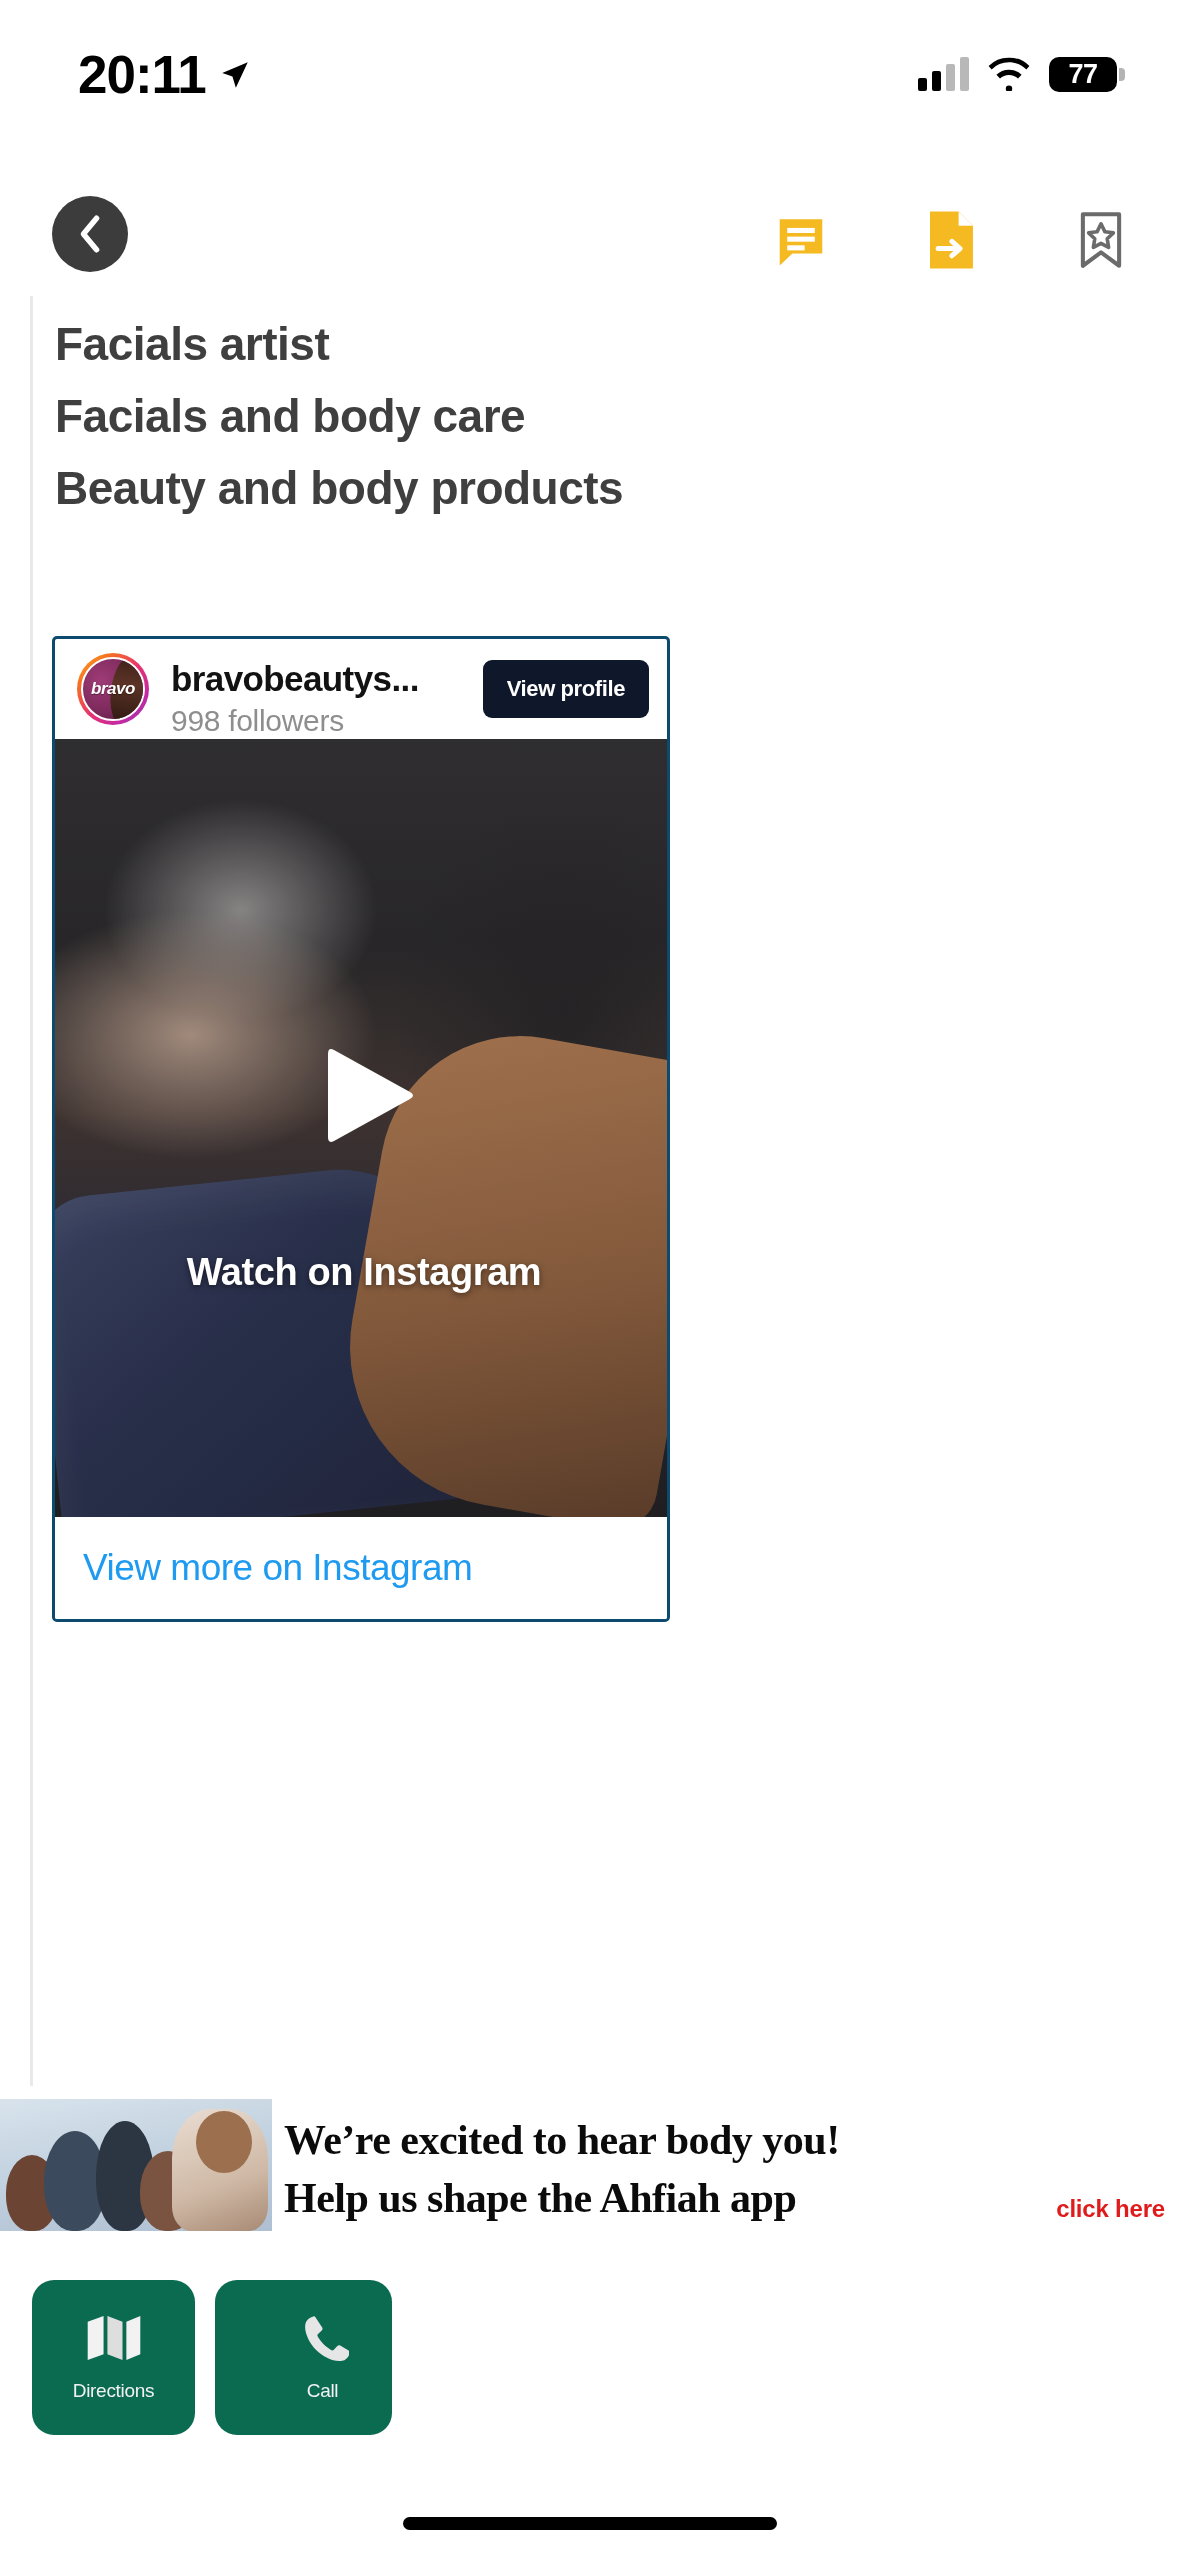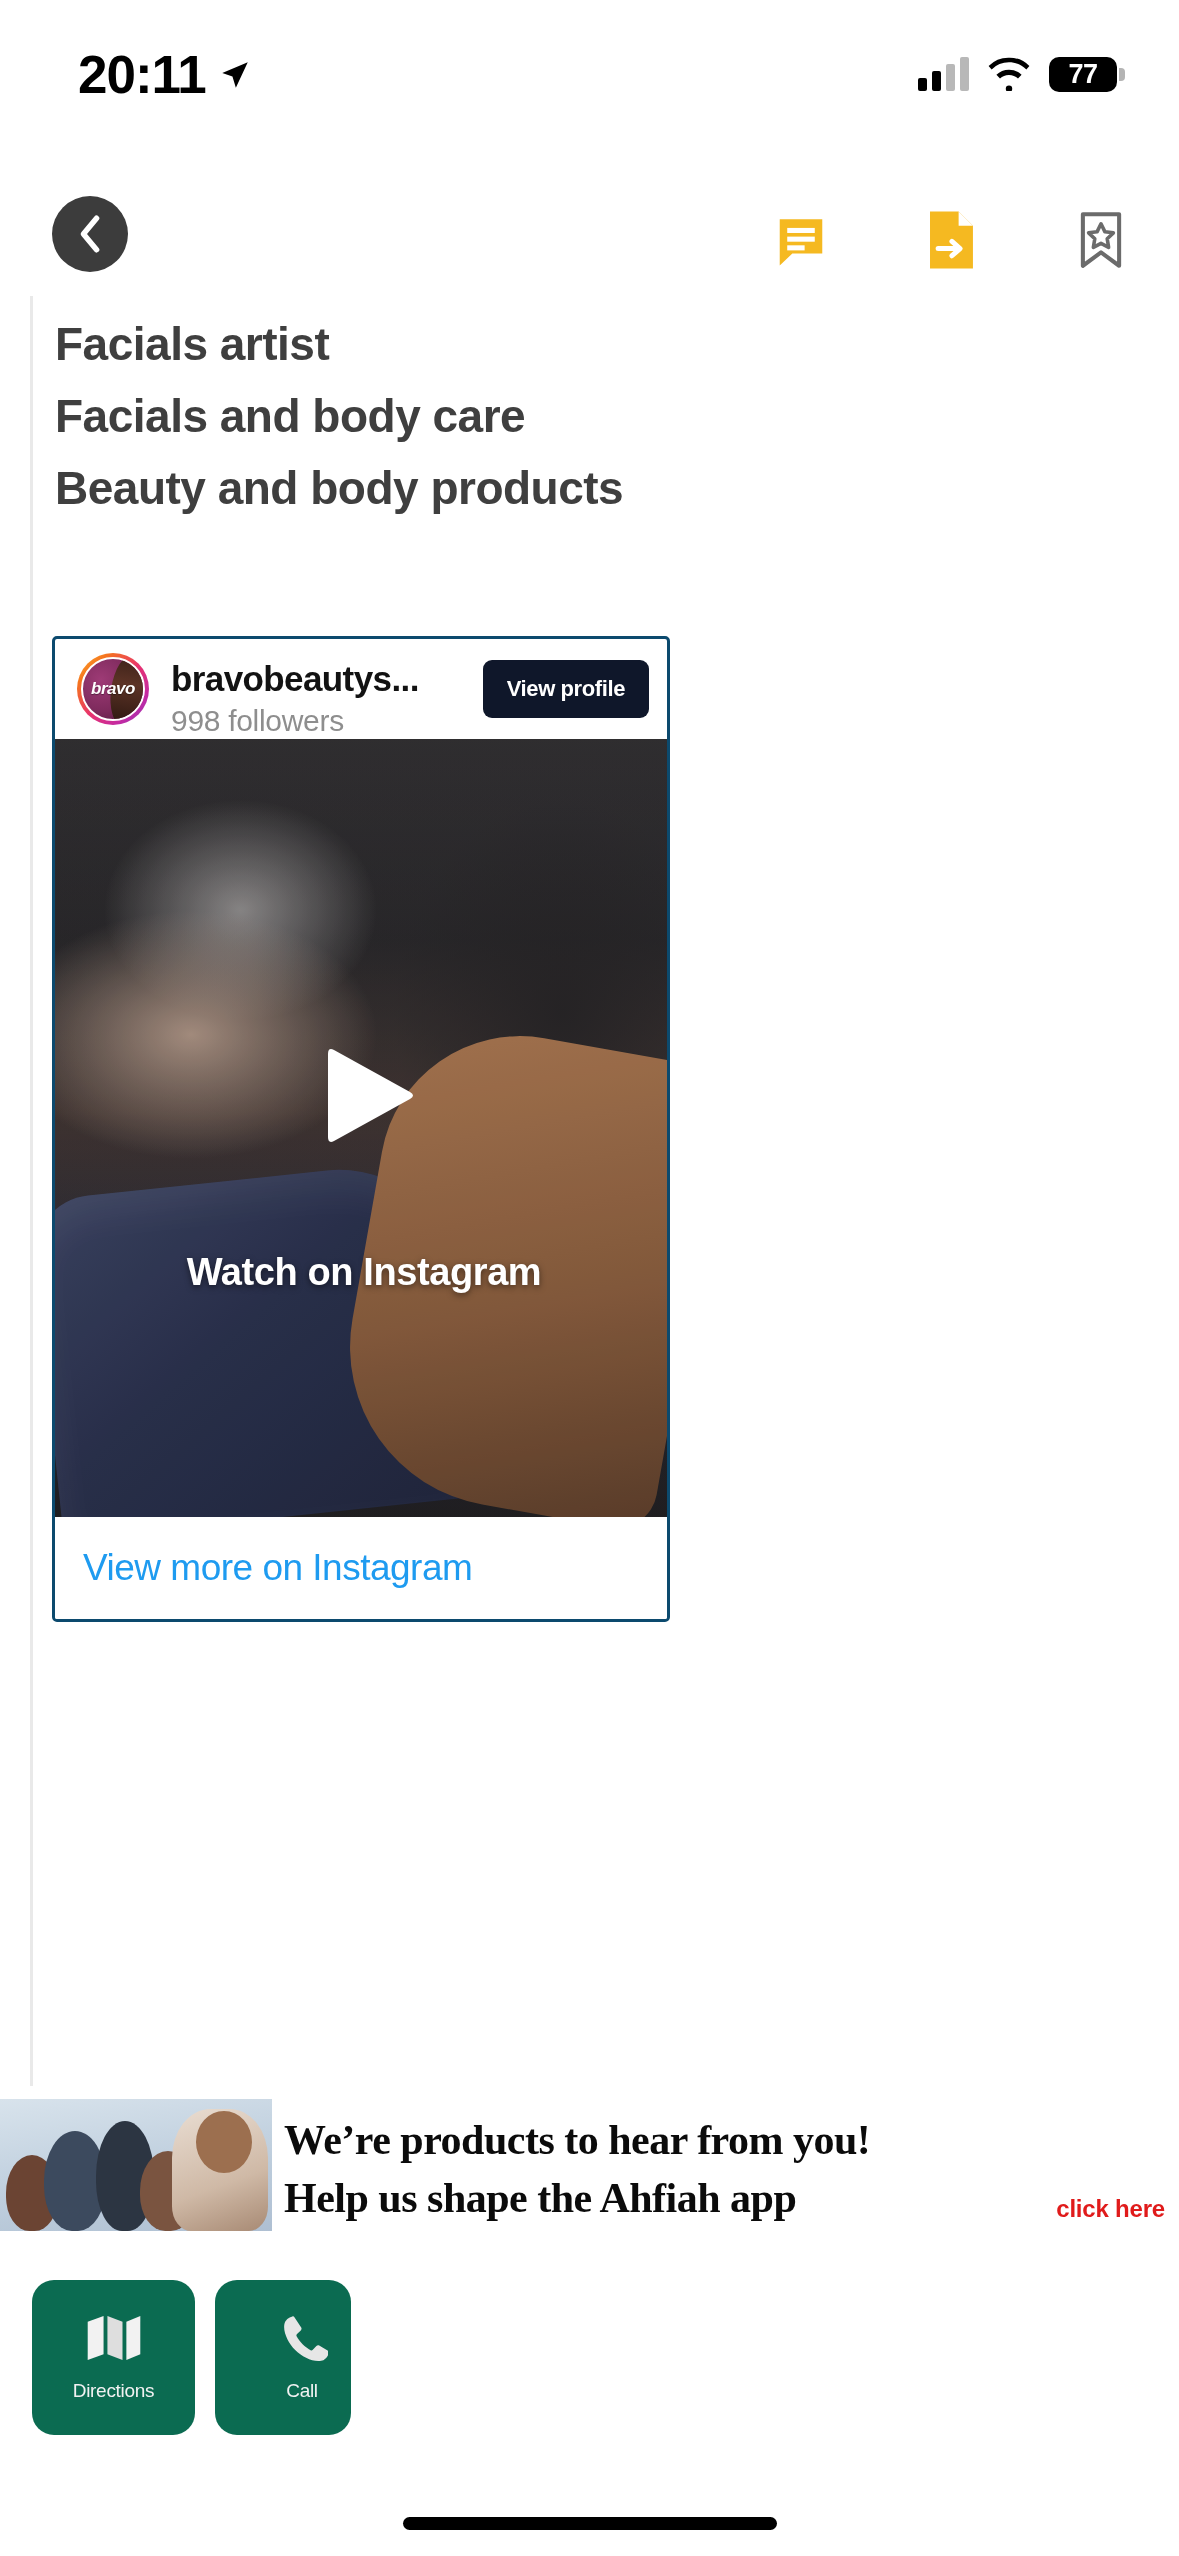--- a/index.html
+++ b/index.html
@@ -237,21 +237,21 @@
     display: flex; align-items: center; gap: 20px;
     padding-left: 32px;
   }
   .action-btn {
     width: 160px; height: 155px;
     background: #0b6b51; border-radius: 22px; border: none;
     display: flex; flex-direction: column; align-items: center; justify-content: center;
     gap: 16px; cursor: pointer;
   }
   .action-btn.wide { width: 163px; }
-  .action-btn.call { width: 136px; padding-left: 38px; }
+  .action-btn.call { width: 177px; padding-left: 38px; }
   .action-label {
     color: #f2f2f2; font-size: 19px; letter-spacing: -0.3px;
     font-family: "Liberation Sans", sans-serif;
   }
 
   
   .home-indicator {
     position: absolute; left: 50%; bottom: 26px; transform: translateX(-50%);
     width: 374px; height: 13px; border-radius: 8px; background: #000;
   }
@@ -366,21 +366,21 @@
   <div class="ad">
     <div class="ad-img">
       <span class="p p1"></span>
         <span class="p p2"></span>
         <span class="p p3"></span>
       <span class="p p4"></span>
         <span class="p p5"></span>
         <span class="face"></span>
     </div>
     <div class="ad-text">
-      <div class="ad-line">We’re products to hear from you!</div>
+      <div class="ad-line">We’re excited to hear body you!</div>
       <div class="ad-line">Help us shape the Ahfiah app</div>
       <span class="ad-click">click here</span>
     </div>
   </div>
 
   <div class="actions">
     <button class="action-btn wide">
       <svg width="58" height="52" viewBox="0 0 30 26">
         <path d="M1.4 4.6 L9.6 1.6 L9.6 21.4 L1.4 24.4 Z" fill="#f2f2f2"></path>
         <path d="M11.6 1.6 L19.4 4.6 L19.4 24.4 L11.6 21.4 Z" fill="#dedede"></path>

